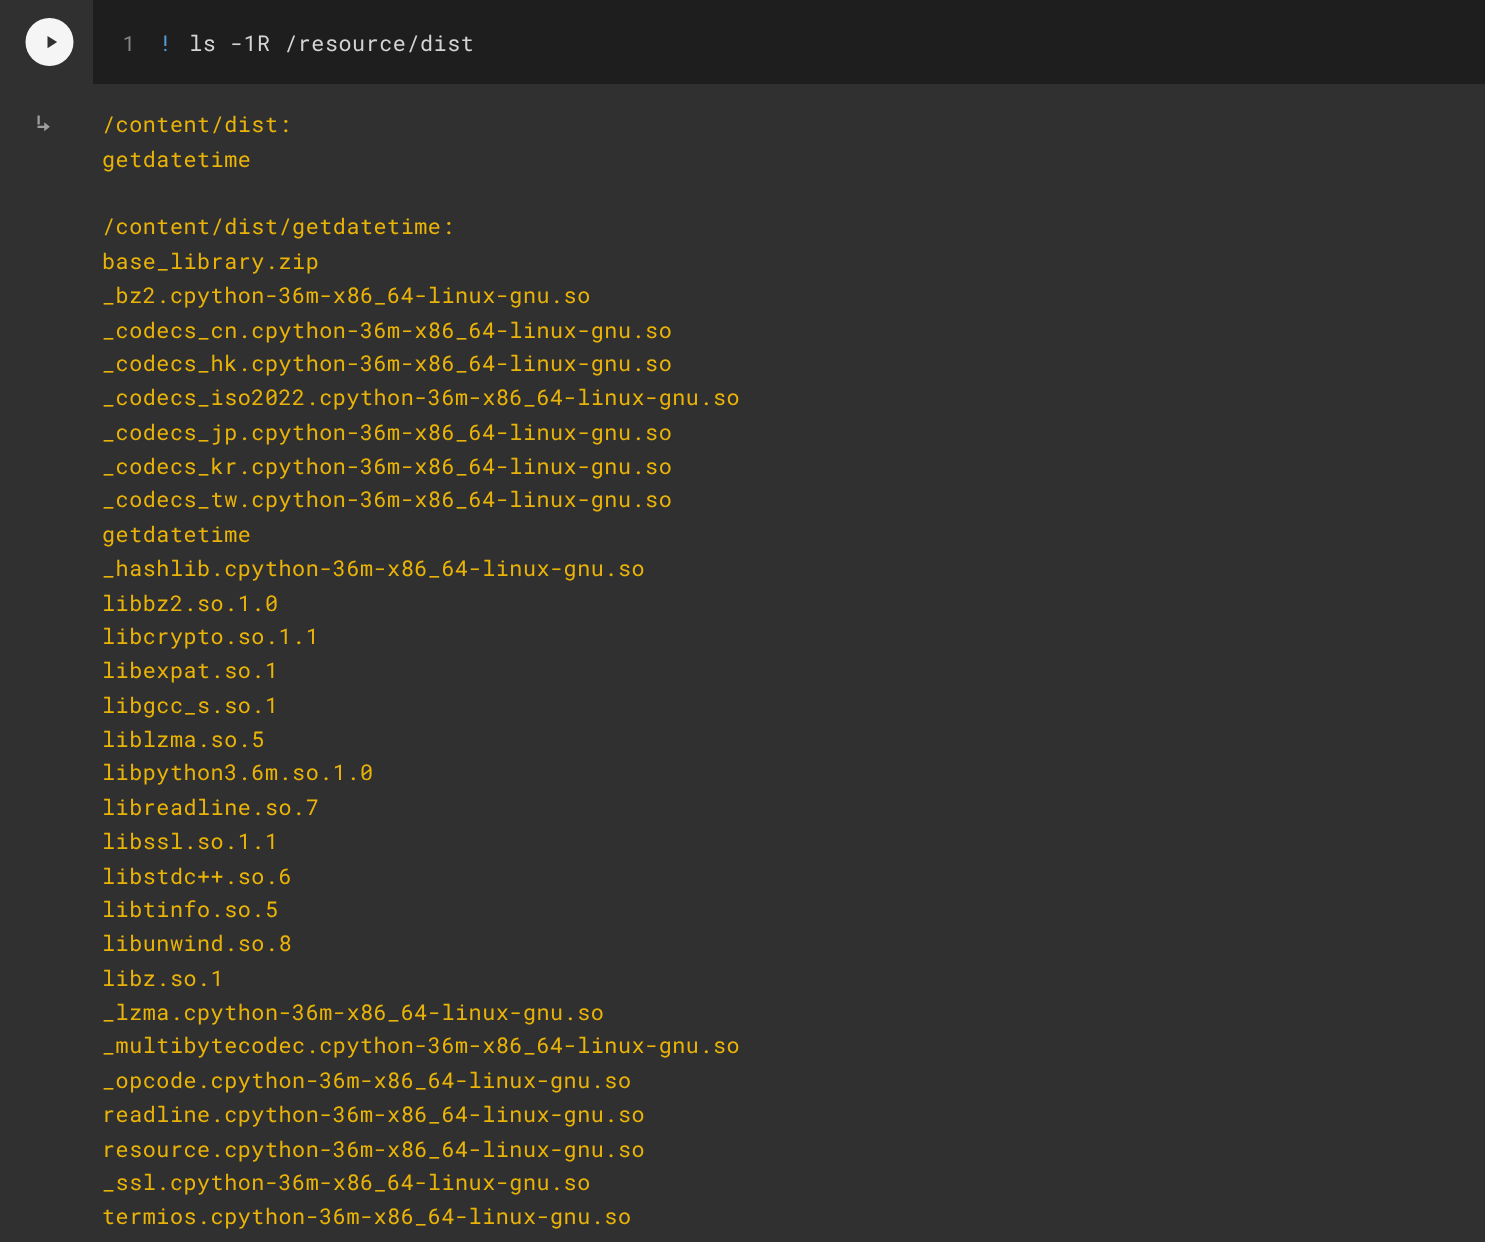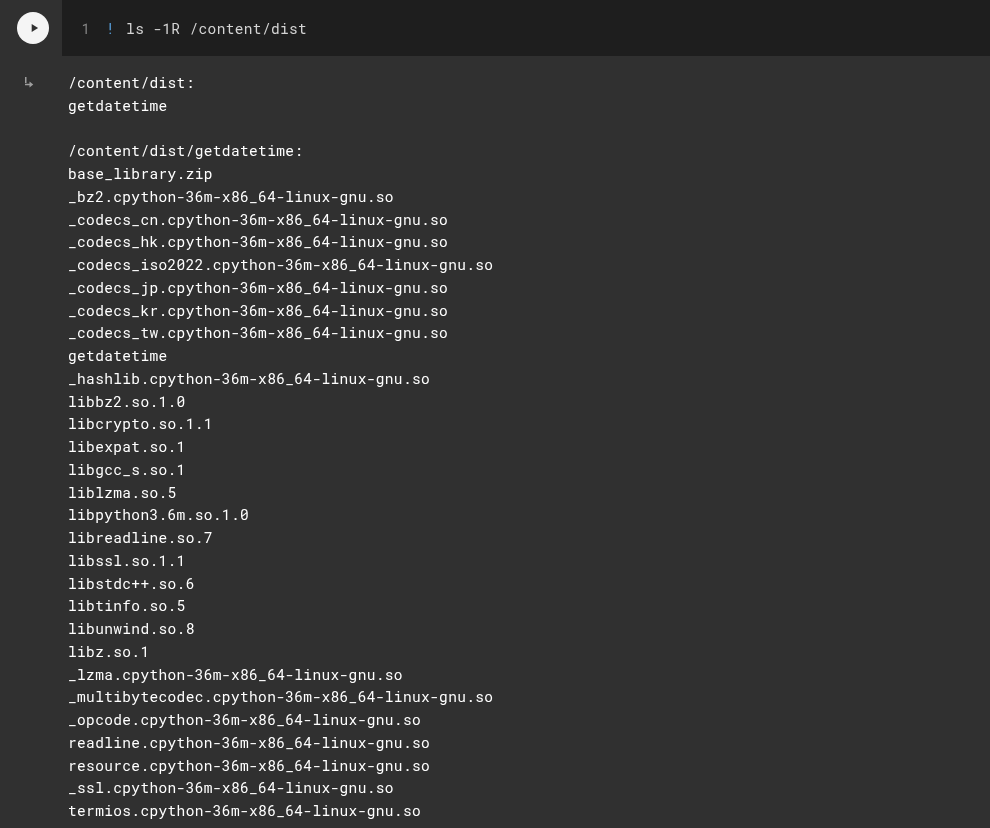--- a/index.html
+++ b/index.html
@@ -93,21 +93,21 @@
       padding-top: 2px;
       flex-shrink: 0;
     }
     .output-gutter svg {
       width: 18px;
       height: 18px;
       fill: #9e9e9e;
     }
     .output-content {
       flex: 1;
-      color: #ffffff;
+      color: #eab308;
       font-size: 14.5px;
       line-height: 1.57;
       white-space: pre;
       letter-spacing: 0.35px;
       padding-left: 6px;
       font-family: 'Roboto Mono', 'Consolas', monospace;
     }
   </style>
 </head>
 <body>
@@ -118,21 +118,21 @@
       <div class="run-button">
         <svg viewBox="0 0 24 24">
             <path d="M8 5v14l11-7z"></path>
           </svg>
       </div>
     </div>
     <div class="code-area">
       <span class="line-number">1</span>
       <span class="code-content">
         <span class="bang">!</span>
-          <span class="cmd"> ls -1R /content/dist</span>
+          <span class="cmd"> ls -1R /resource/dist</span>
       </span>
     </div>
   </div>
   <div class="output-row">
     <div class="output-gutter">
       <svg viewBox="0 0 24 24">
         <path d="M9 4v3H4v2h5v3l5-4-5-4zm-5 9v7h2v-7H4zm5 0v7h2v-7H9z" fill="none"></path>
         <path d="M5 4h2v6H5zM5 12l4 4-4 4zM11 4h2v16h-2z" fill="none"></path>
         <path d="M11 4v16h2V4h-2zm-7 9l5 4.5V13H4zm1-9v7h2V4H5z" fill="none"></path>
         <path d="M4 14v2h6v4l6-5-6-5v4H4zM4 4h2v8H4V4z" fill="none"></path>

